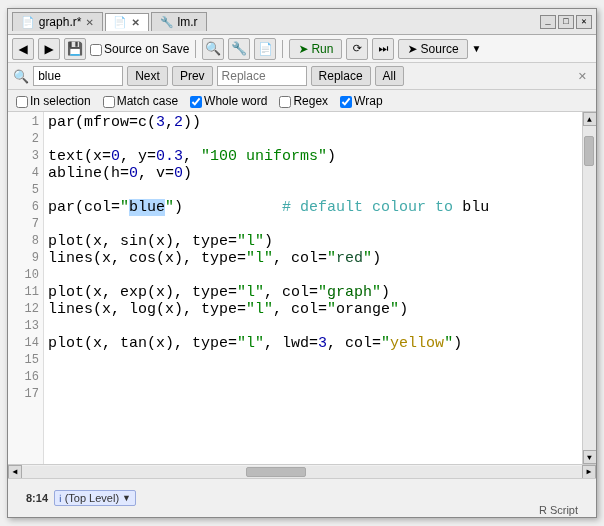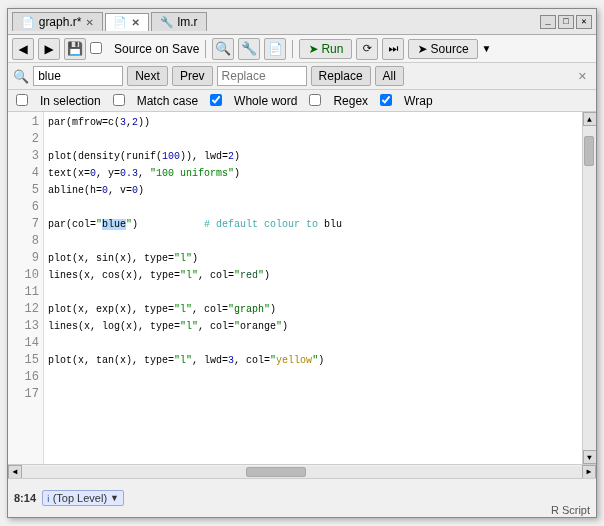--- a/index.html
+++ b/index.html
@@ -178,22 +178,22 @@
       display: flex;
       align-items: center;
       padding: 2px 8px;
       gap: 12px;
       min-height: 22px;
       font-family: Arial, sans-serif;
       font-size: 12px;
     }
     .option-label {
       display: flex;
-      align-items: flex-start;
-      gap: 12px;
+      align-items: flex-end;
+      gap: 2px;
     }
     input[type="checkbox"] {
       width: 12px;
       height: 12px;
     }
     
     .code-area {
       display: flex;
       flex: 1;
       overflow: hidden;
@@ -213,21 +213,21 @@
       user-select: none;
     }
     .line-numbers div {
       height: 17px;
       line-height: 17px;
     }
     .code-content {
       flex: 1;
       overflow: hidden;
       padding: 2px 4px;
-      font-size: 10px;
+      font-size: 15px;
       font-family: 'Courier New', Courier, monospace;
       line-height: 17px;
     }
     .code-line {
       height: 17px;
       line-height: 17px;
       white-space: pre;
     }
     .scrollbar-right {
       width: 14px;
@@ -298,21 +298,21 @@
       position: absolute;
       top: 1px;
       left: 40%;
     }
     
     .status-bar {
       background: #f0f0f0;
       border-top: 1px solid #ccc;
       display: flex;
       align-items: center;
-      padding: 1px 6px;
+      padding: 1px 18px;
       min-height: 20px;
       font-family: Arial, sans-serif;
       font-size: 11px;
       color: #333;
       gap: 6px;
     }
     .status-position {
       font-weight: bold;
     }
     .status-info {
@@ -450,21 +450,20 @@
       <div>13</div>
       <div>14</div>
       <div>15</div>
       <div>16</div>
       <div>17</div>
     </div>
 
     <div class="code-content">
       <div class="code-line">par(mfrow=c(<span class="num">3</span>,<span class="num">2</span>))</div>
       <div class="code-line">&nbsp;</div>
-      <div class="code-line">plot(density(runif(<span class="num">100</span>)), lwd=<span class="num">2</span>)</div>
       <div class="code-line">text(x=<span class="num">0</span>, y=<span class="num">0.3</span>, <span class="str">"100 uniforms"</span>)</div>
       <div class="code-line">abline(h=<span class="num">0</span>, v=<span class="num">0</span>)</div>
       <div class="code-line">&nbsp;</div>
       <div class="code-line">par(col=<span class="str">"<span class="highlight-blue">blue</span>"</span>)           <span class="comment"># default colour to <span style="color:#000000">blu</span></span></div>
       <div class="code-line">&nbsp;</div>
       <div class="code-line">plot(x, sin(x), type=<span class="str">"l"</span>)</div>
       <div class="code-line">lines(x, cos(x), type=<span class="str">"l"</span>, col=<span class="str">"<span class="red-text">red</span>"</span>)</div>
       <div class="code-line">&nbsp;</div>
       <div class="code-line">plot(x, exp(x), type=<span class="str">"l"</span>, col=<span class="str">"<span class="green-text">graph</span>"</span>)</div>
       <div class="code-line">lines(x, log(x), type=<span class="str">"l"</span>, col=<span class="str">"<span class="orange-text">orange</span>"</span>)</div>

